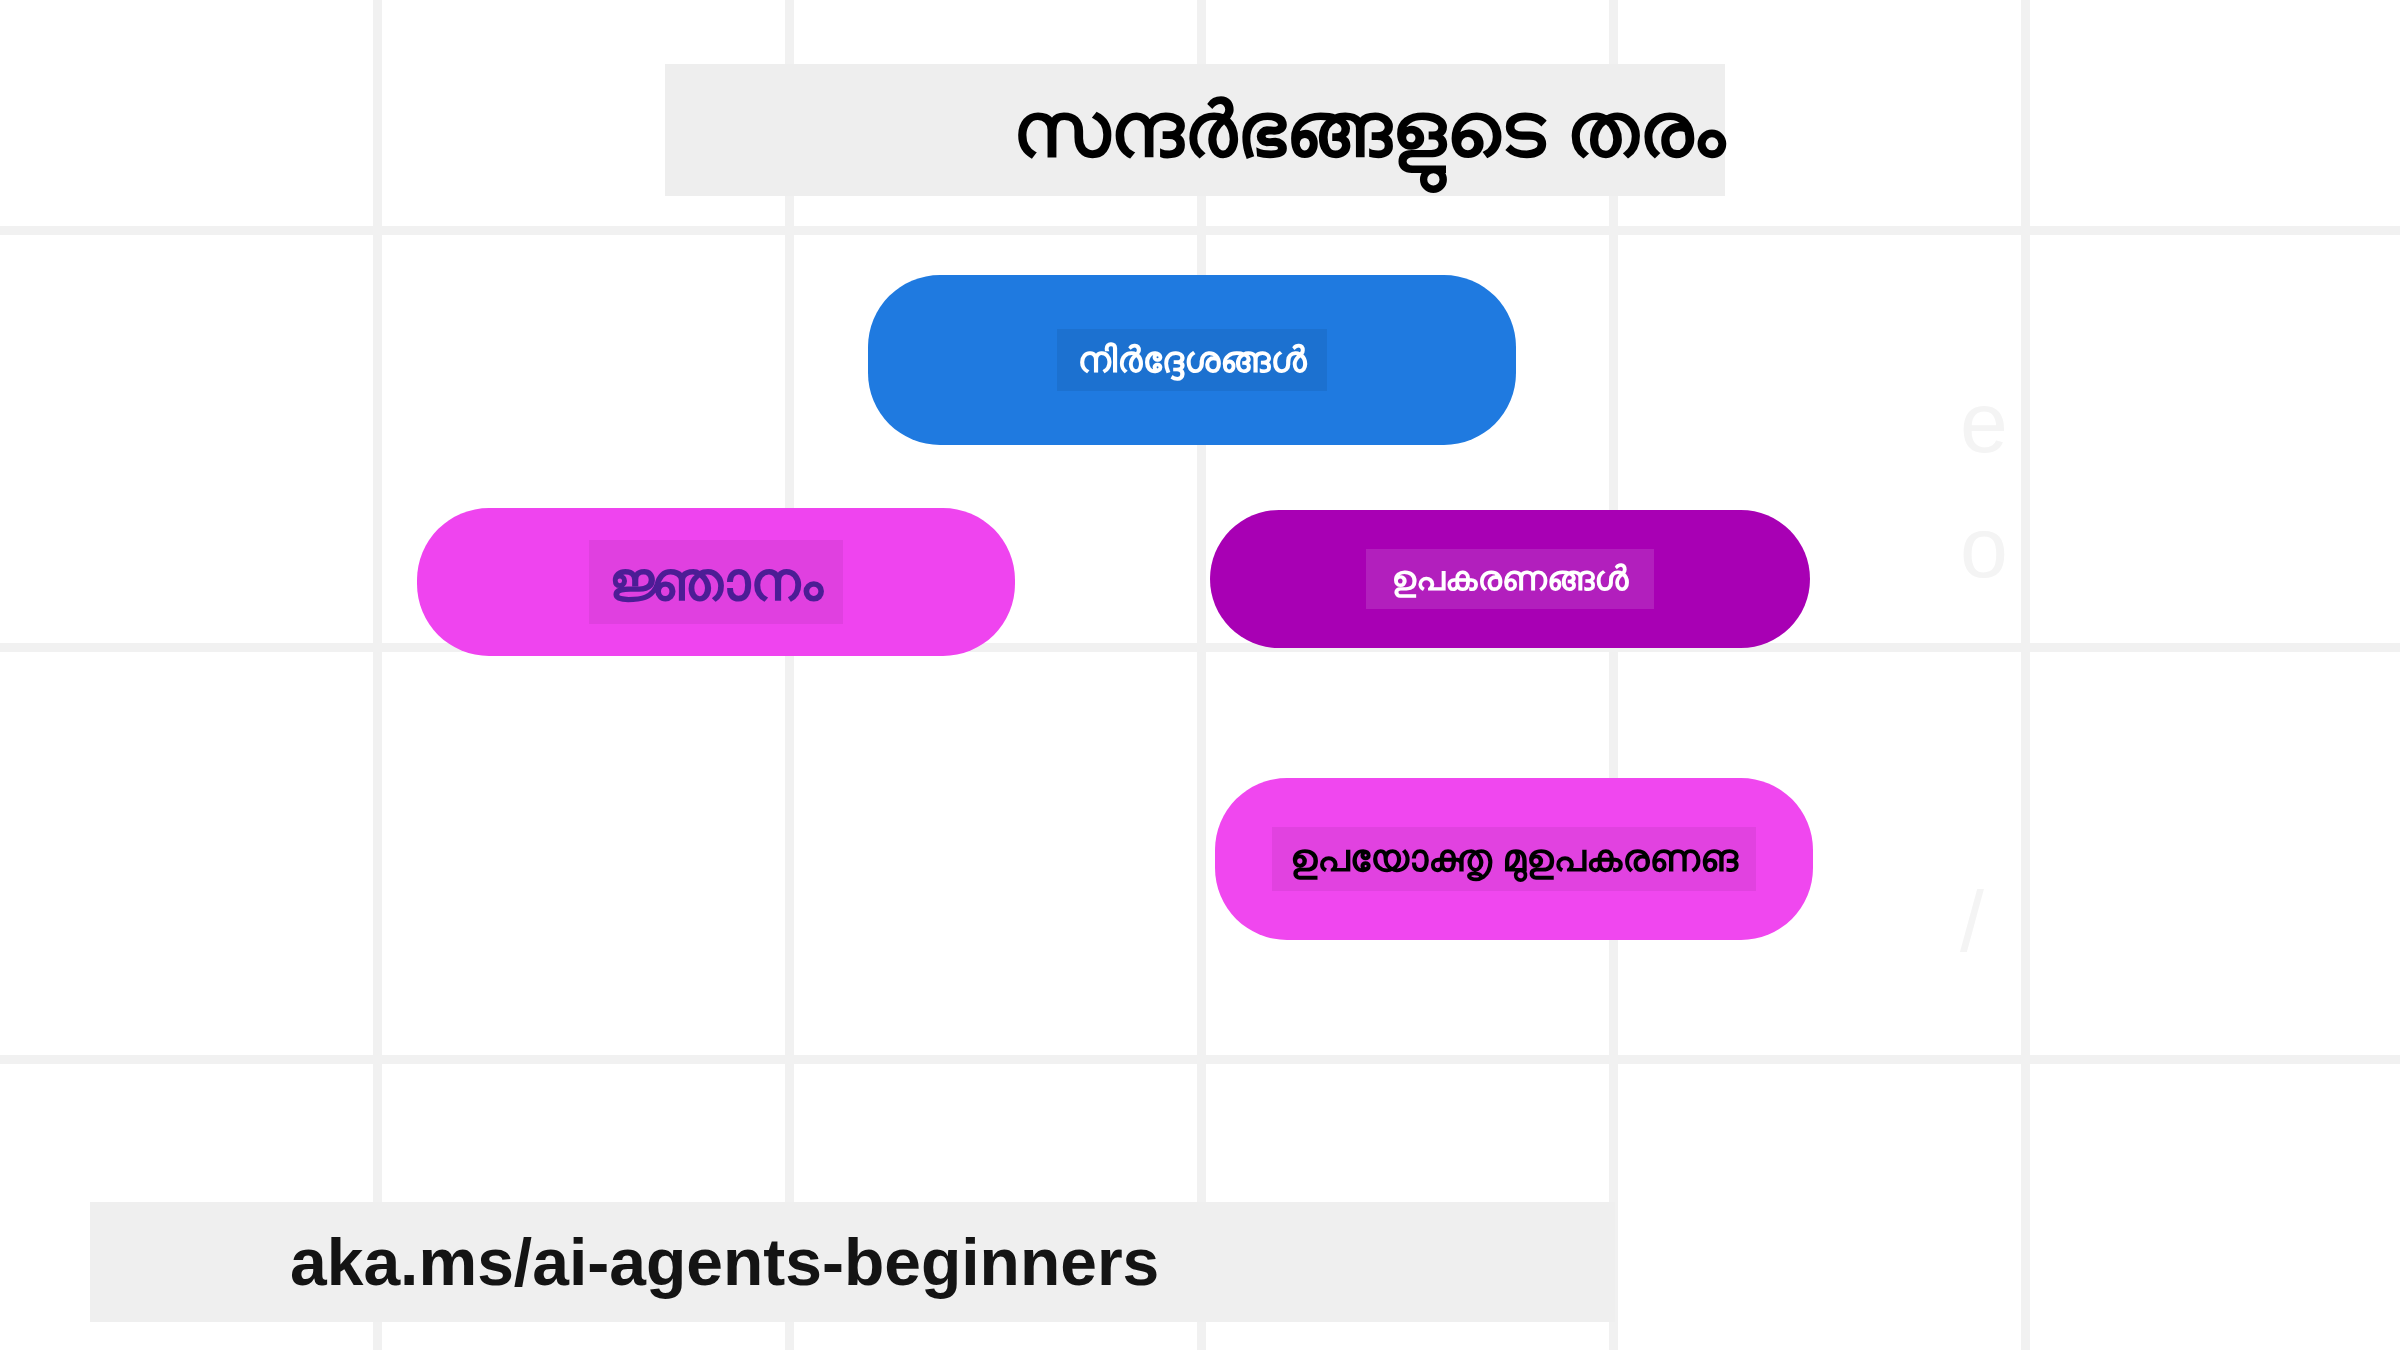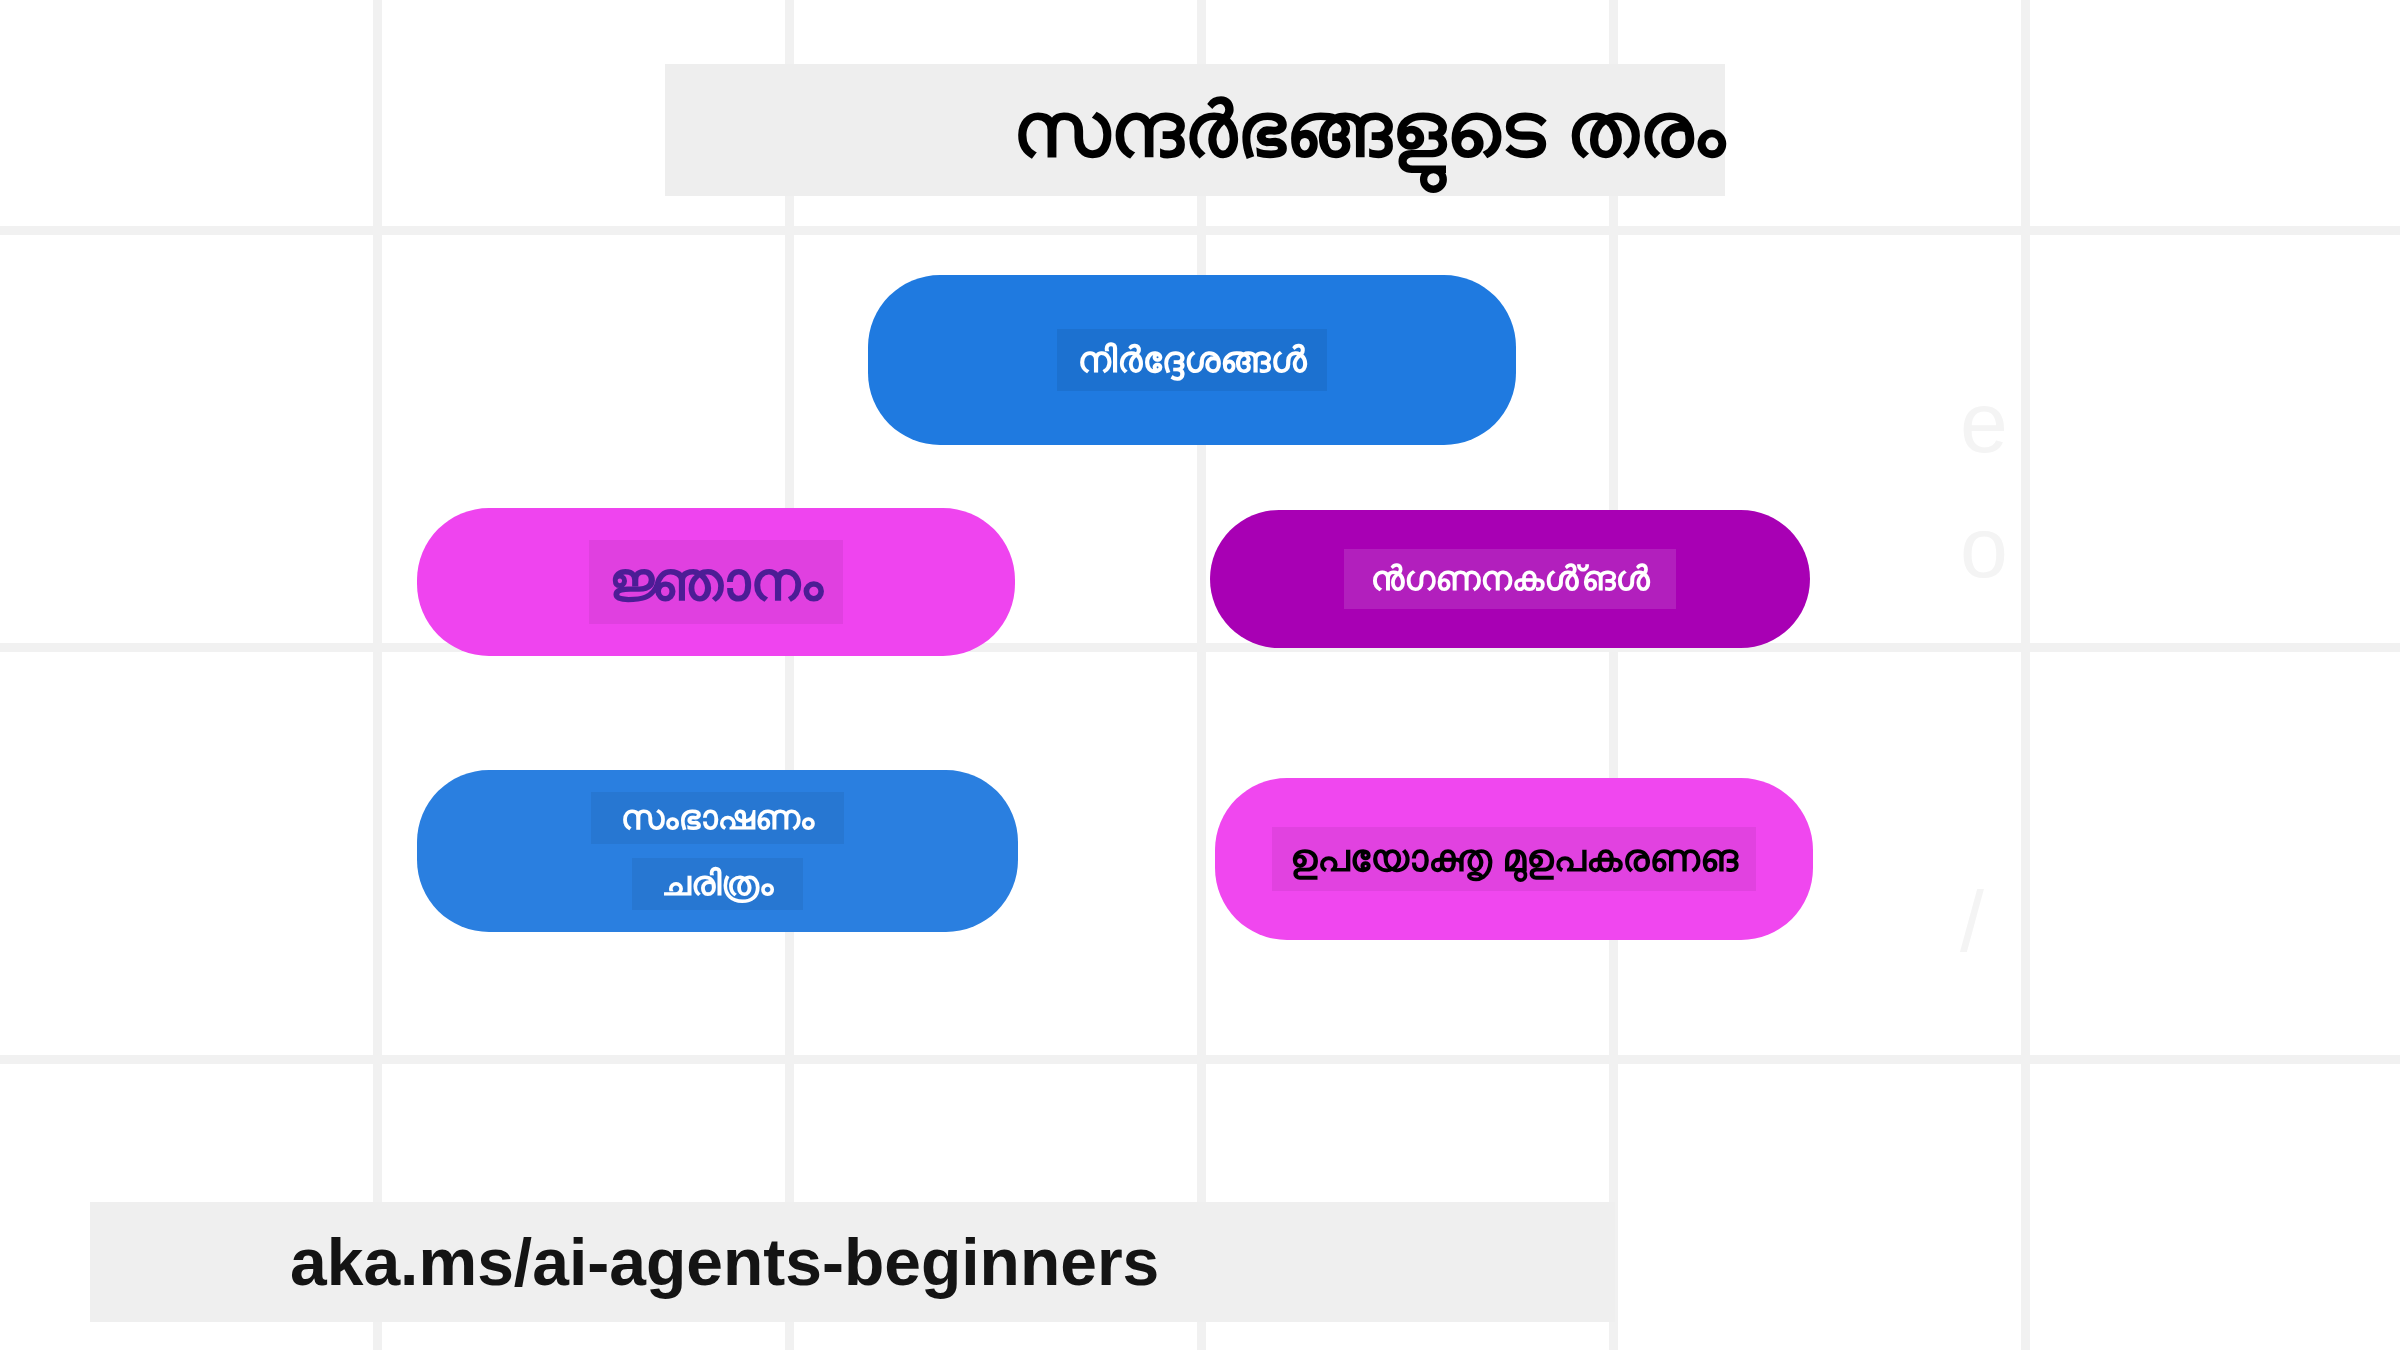--- a/index.html
+++ b/index.html
@@ -214,27 +214,23 @@
 
   <div class="node" id="node-instructions">
     <span class="node-line">നിർദ്ദേശങ്ങൾ</span>
   </div>
 
   <div class="node" id="node-knowledge">
     <span class="node-line">ജ്ഞാനം</span>
   </div>
 
   <div class="node" id="node-tools">
-    <span class="node-line">ൻഗണനകൾ്ങൾ</span>
-  </div>
-
-  <div class="node" id="node-history">
-    <span class="node-line">സംഭാഷണം</span>
-    <span class="node-line">ചരിത്രം</span>
-  </div>
+    <span class="node-line">ഉപകരണങ്ങൾ</span>
+  </div>
+
 
   <div class="node" id="node-preferences">
     <span class="node-line">ഉപയോക്തൃ മുഉപകരണങ</span>
   </div>
 
   <div class="footer-band">
     <span class="footer-text">aka.ms/ai-agents-beginners</span>
   </div>
 
 </div>

